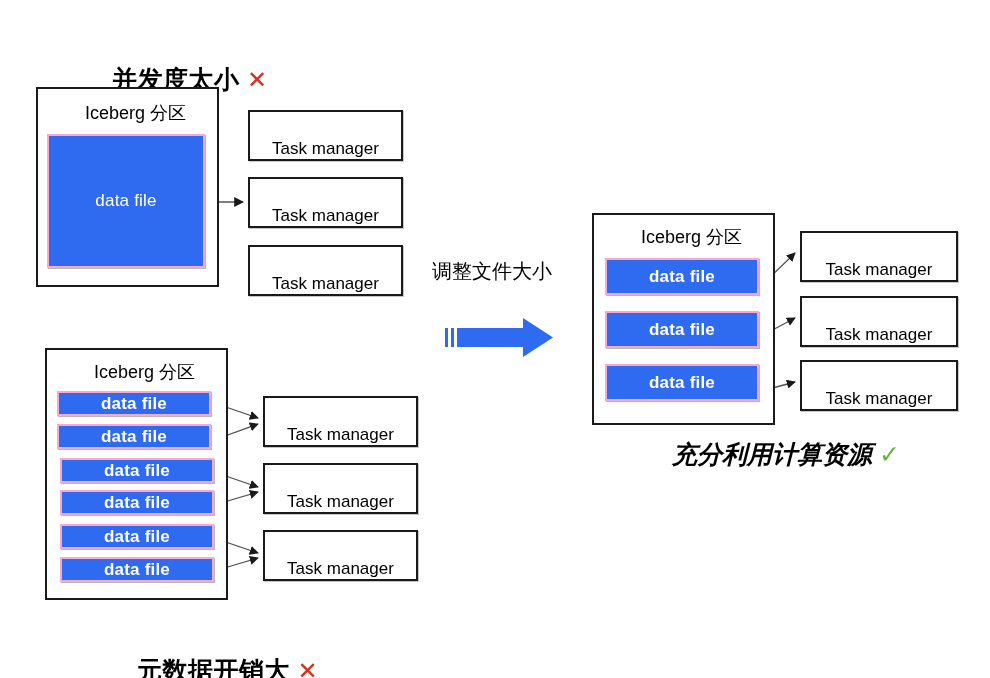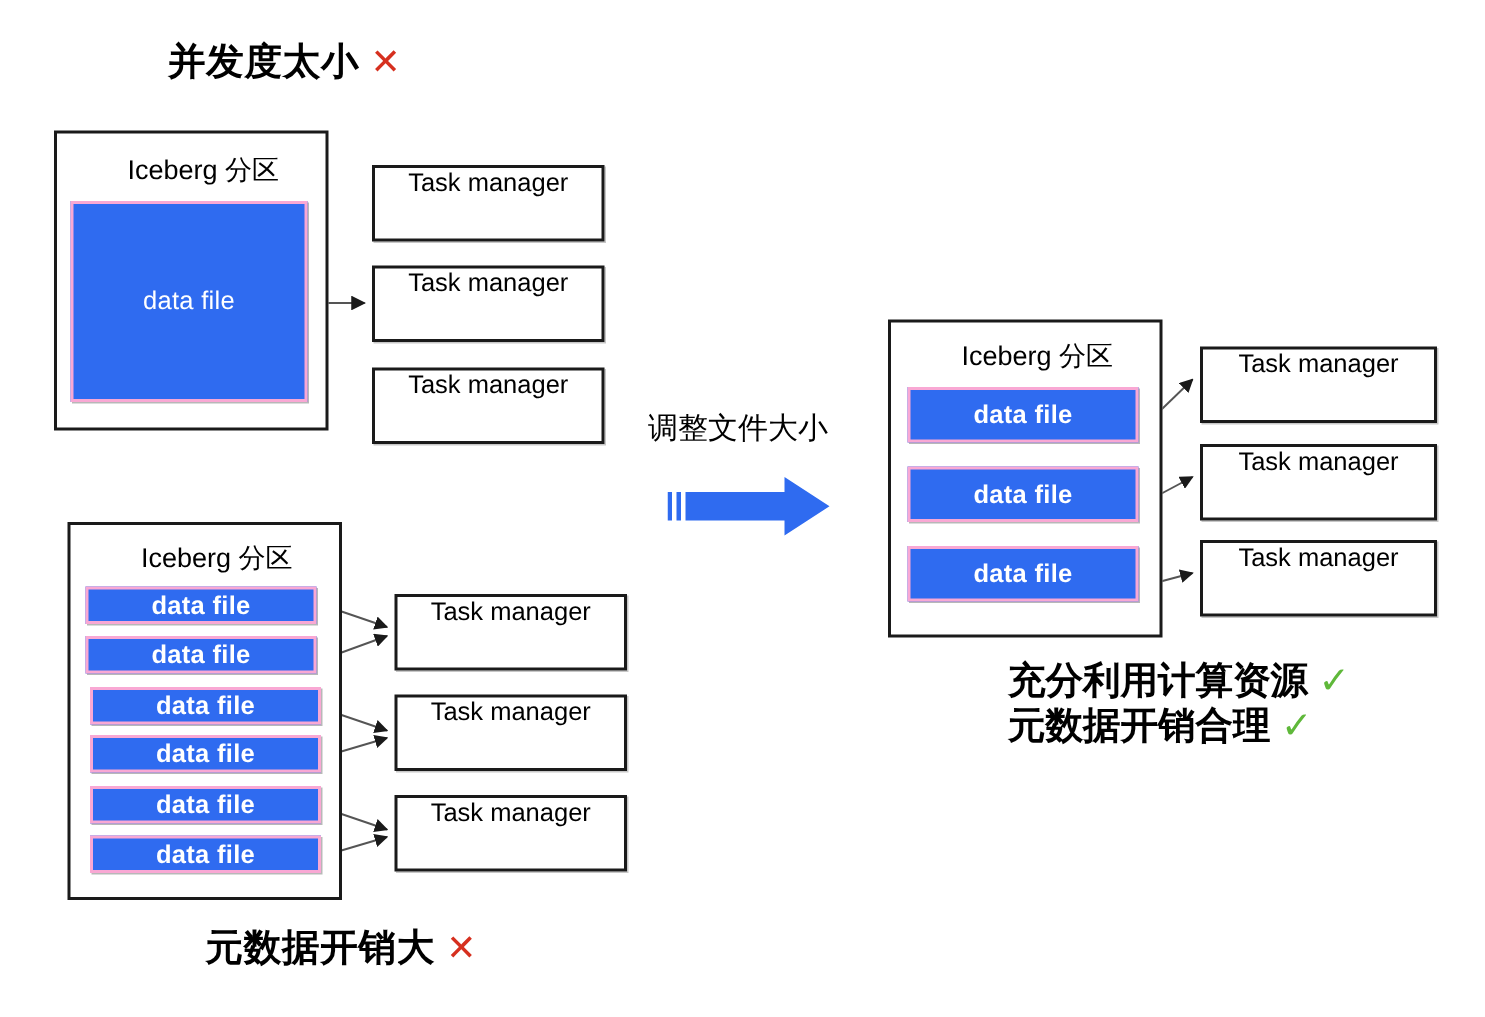--- a/index.html
+++ b/index.html
@@ -18,20 +18,21 @@
   .abs { position: absolute; }
 
   
   .caption {
     font-size: 25px;
     font-weight: 700;
     color: #000000;
     letter-spacing: 0.5px;
     white-space: nowrap;
     line-height: 1.18;
+    margin-top: 38px;
   }
   .caption .mark { font-size: 24px; }
   .caption-ok {
     font-size: 25px;
     font-weight: 700;
     color: #000000;
     white-space: nowrap;
     line-height: 1.28;
   }
 
@@ -77,21 +78,21 @@
     font-weight: 400;
   }
 
   
   .taskmgr {
     box-sizing: border-box;
     border: 2px solid #1a1a1a;
     background: #ffffff;
     color: #000000;
     display: flex;
-    align-items: flex-start;
+    align-items: flex-end;
     justify-content: center;
     font-size: 17px;
     white-space: nowrap;
     box-shadow: 1px 1px 0 rgba(0,0,0,0.22);
   }
 
   
   #links {
     position: absolute;
     left: 0; top: 0;
@@ -208,21 +209,21 @@
   </div>
   <div class="abs taskmgr" style="left:263px; top:530px; width:155px; height:51px;">
     <span>Task manager</span>
   </div>
 
   <div class="abs caption" style="left:137px; top:618px;">
     <span>元数据开销大</span>
     <span class="mark x-mark">✕</span>
   </div>
 
-  <div class="abs mid-label" style="left:432px; top:272px;">调整文件大小</div>
+  <div class="abs mid-label" style="left:432px; top:258px;">调整文件大小</div>
 
   <svg class="abs" style="left:445px; top:315px;" width="110" height="45" viewBox="0 0 110 45" xmlns="http://www.w3.org/2000/svg">
     <path d="M 0 13 L 3 13 L 3 32 L 0 32 Z" fill="#2f6bf0"></path>
     <path d="M 6 13 L 9 13 L 9 32 L 6 32 Z" fill="#2f6bf0"></path>
     <path d="M 12 13 L 78 13 L 78 3 L 108 22.5 L 78 42 L 78 32 L 12 32 Z" fill="#2f6bf0"></path>
   </svg>
 
   <div class="abs partition" style="left:592px; top:213px; width:183px; height:212px;">
     <div class="partition-title" style="top:10px;">Iceberg 分区</div>
   </div>
@@ -240,22 +241,18 @@
   <div class="abs taskmgr" style="left:800px; top:231px; width:158px; height:51px;">
     <span>Task manager</span>
   </div>
   <div class="abs taskmgr" style="left:800px; top:296px; width:158px; height:51px;">
     <span>Task manager</span>
   </div>
   <div class="abs taskmgr" style="left:800px; top:360px; width:158px; height:51px;">
     <span>Task manager</span>
   </div>
 
-  <div class="abs caption-ok" style="left:672px; top:438px;">
+  <div class="abs caption-ok" style="left:672px; top:438px;font-style:italic;">
     <span>充分利用计算资源</span>
     <span class="chk-mark">✓</span>
   </div>
-  <div class="abs caption-ok" style="left:672px; top:468px;">
-    <span>元数据开销合理</span>
-    <span class="chk-mark">✓</span>
-  </div>
 
 </div>
 
 </body></html>

